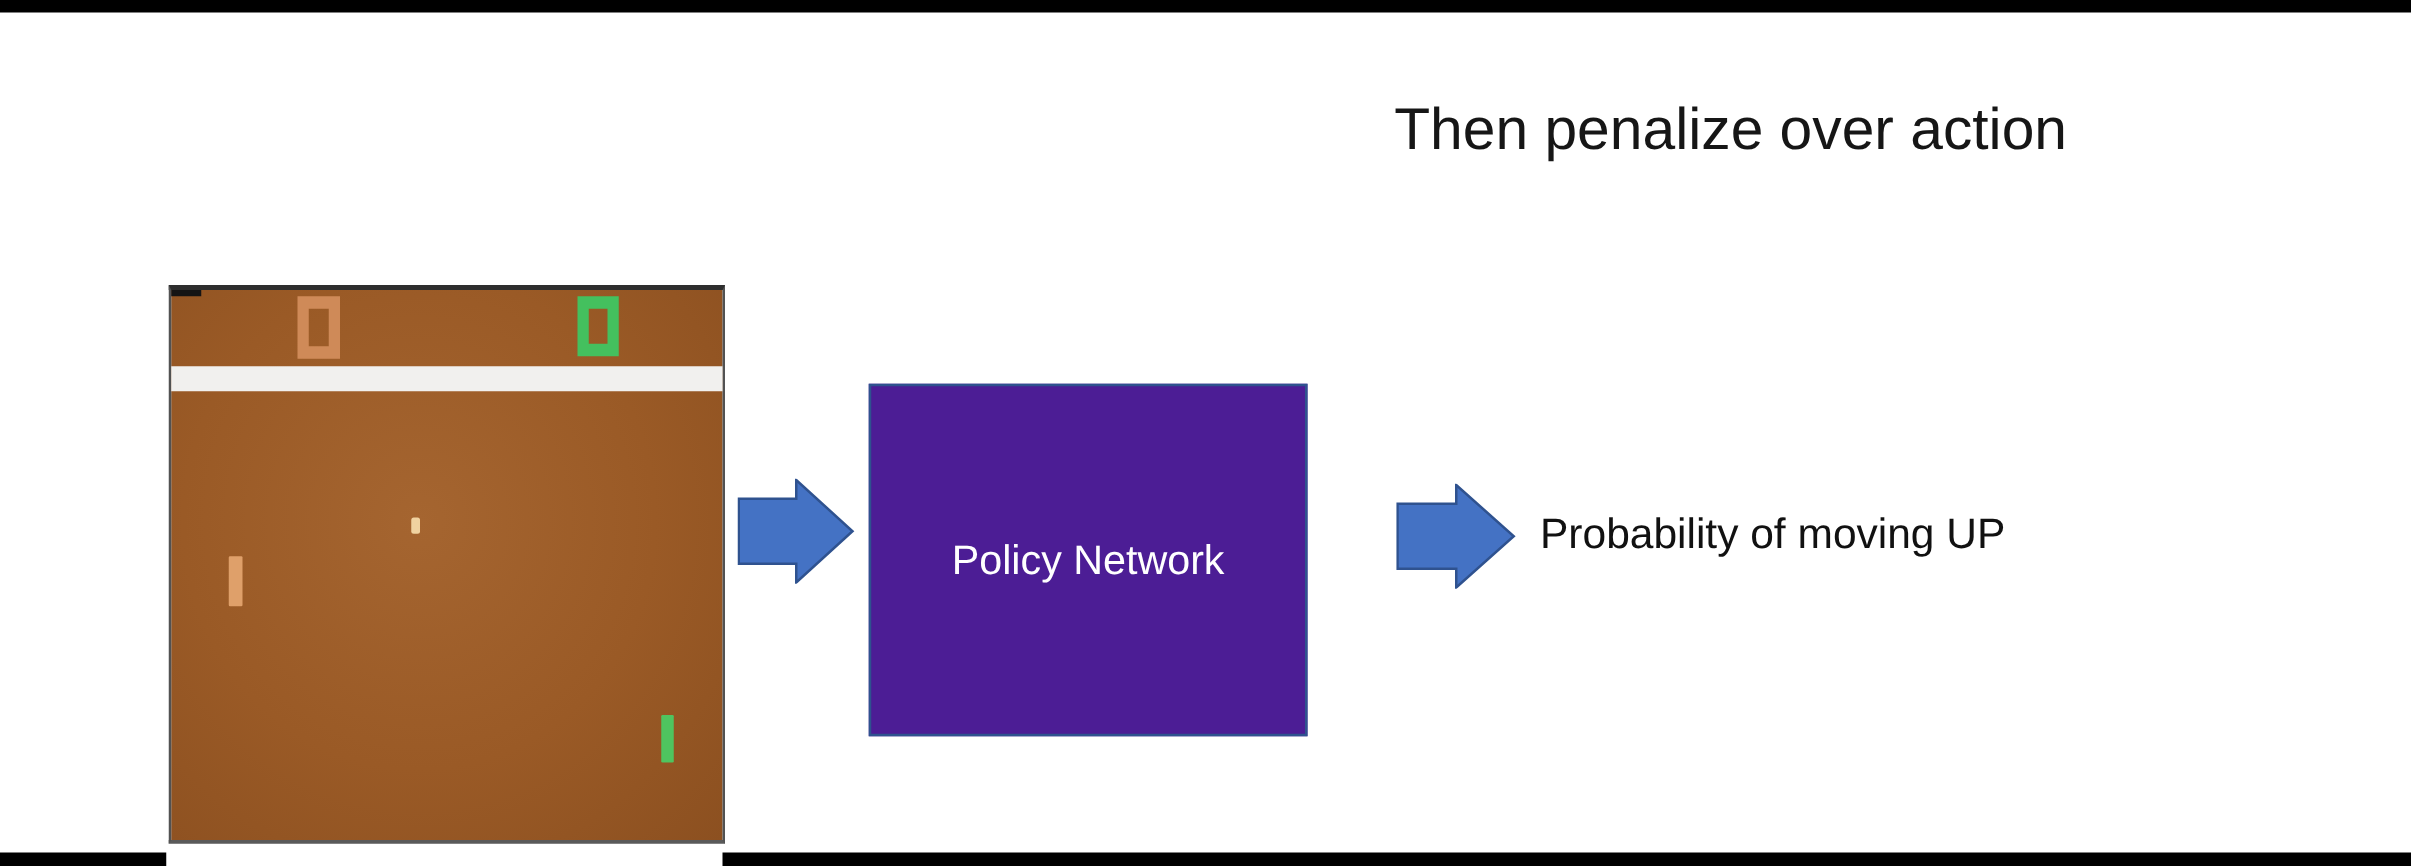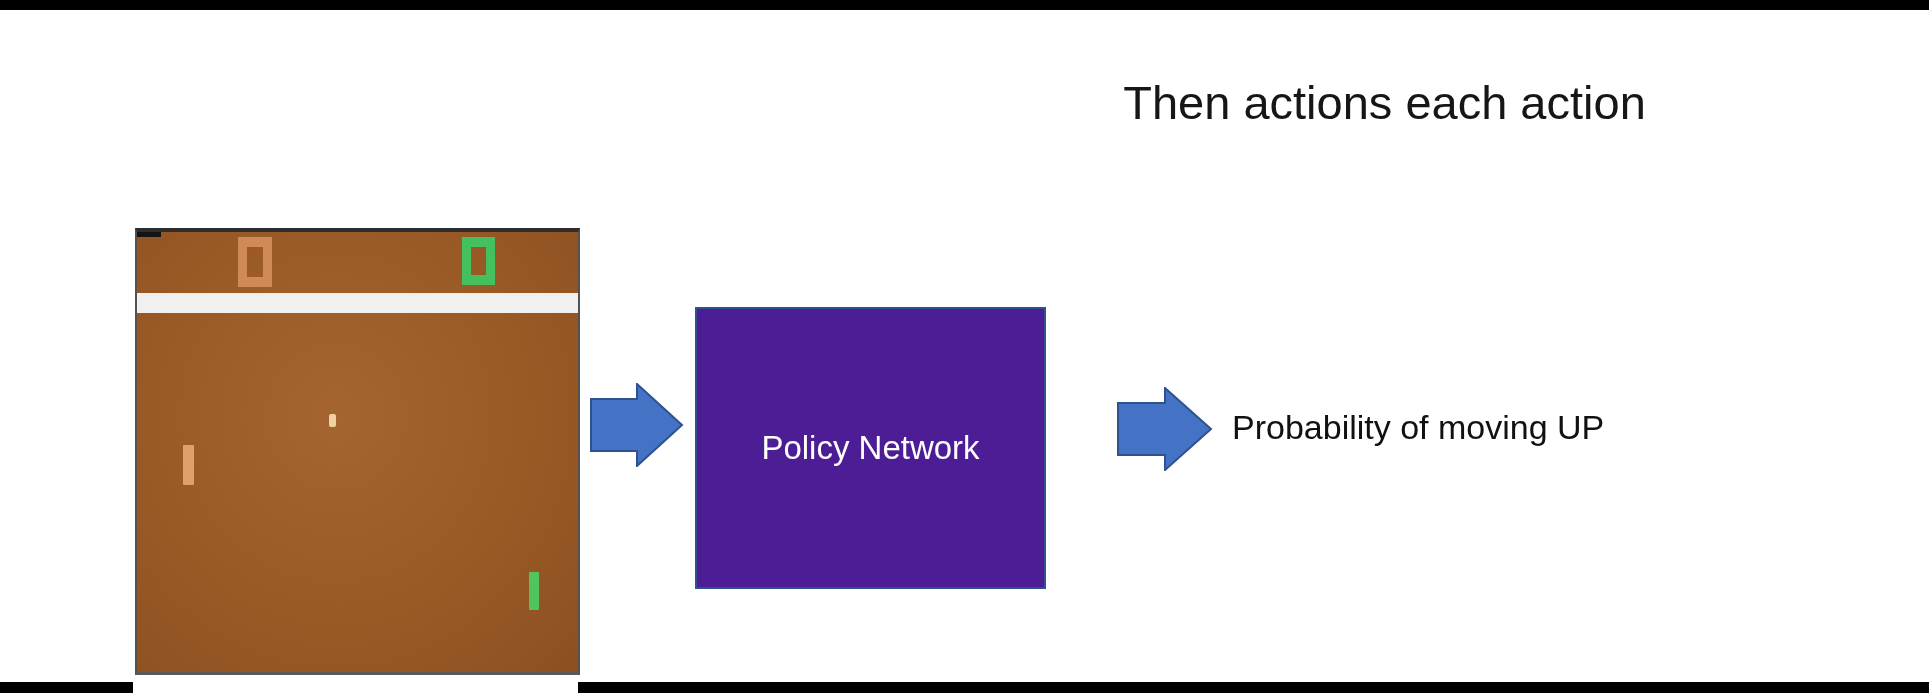--- a/index.html
+++ b/index.html
@@ -61,21 +61,21 @@
     <div class="abs" id="pong-tick"></div>
     <div class="abs" id="score-left"></div>
     <div class="abs" id="score-right"></div>
     <div class="abs" id="pong-divider"></div>
     <div class="abs" id="pong-ball"></div>
     <div class="abs" id="paddle-left"></div>
     <div class="abs" id="paddle-right"></div>
   </div>
 
   <div class="abs" id="title">
-    <div>Then actions each action</div>
+    <div>Then penalize over action</div>
   </div>
 
   <svg class="abs block-arrow" id="arrow-left" width="94" height="84" viewBox="0 0 94 84">
     <polygon points="1,16 47,16 47,1 92,42 47,83 47,68 1,68" fill="#4472c4"></polygon>
   </svg>
 
   <div class="abs" id="policy-box">
     <span class="label">Policy Network</span>
   </div>
 

